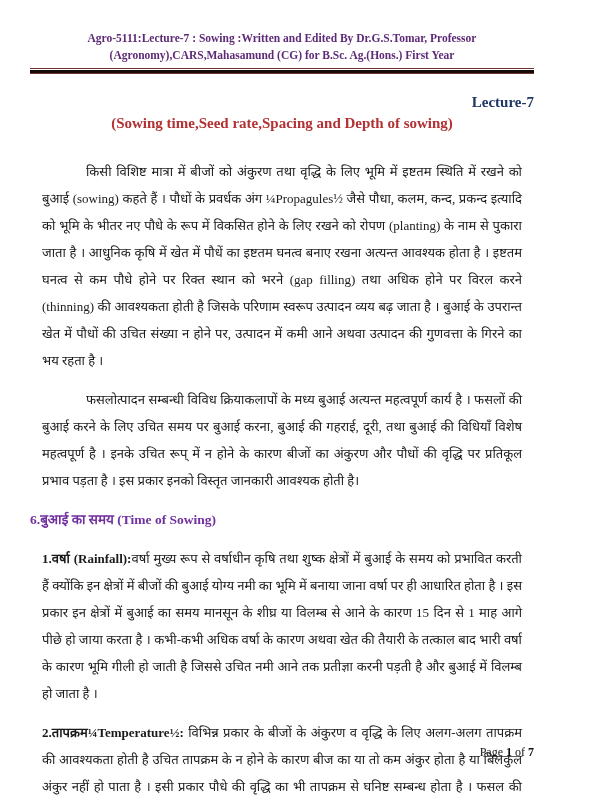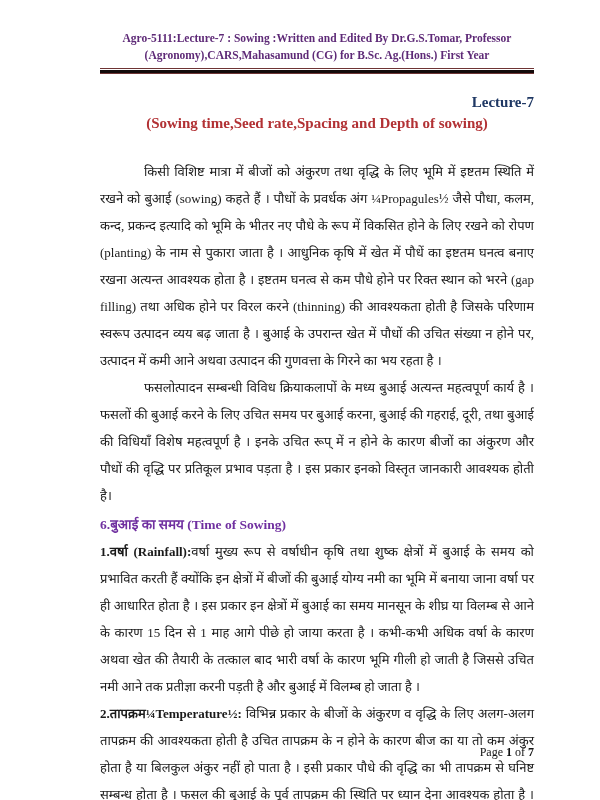--- a/index.html
+++ b/index.html
@@ -6,21 +6,21 @@
     margin: 0;
     padding: 0;
     background: #ffffff;
   }
   .page {
     position: relative;
     width: 600px;
     height: 800px;
     background: #ffffff;
     box-sizing: border-box;
-    padding: 30px 66px 0 100px;
+    padding: 30px 66px 0 30px;
     overflow: hidden;
     font-family: "Liberation Serif", "DejaVu Serif", serif;
     color: var(--body_black, #1a1a1a);
   }
   .credit-header {
     text-align: center;
     font-weight: bold;
     font-size: 11.5px;
     line-height: 1.5;
     color: var(--header_purple, #5e2a77);
@@ -59,21 +59,22 @@
     font-size: 15px;
     color: var(--title_red, #b23134);
   }
   .body-text {
     margin-top: 26px;
     font-size: 13px;
     line-height: 27px;
     text-align: justify;
   }
   .para {
-    margin: 0;
+    margin: 12px;
+    font-family: Liberation Serif, serif;
   }
   .para.indent {
     text-indent: 44px;
   }
   .section-heading {
     margin: 2px 0 0 0;
     font-weight: bold;
     font-size: 13.5px;
     line-height: 27px;
     color: var(--section_purple, #7030a0);

